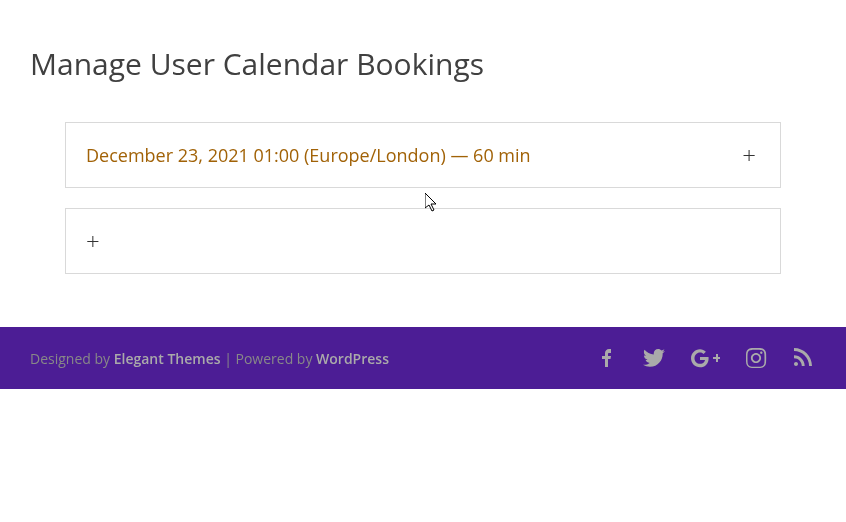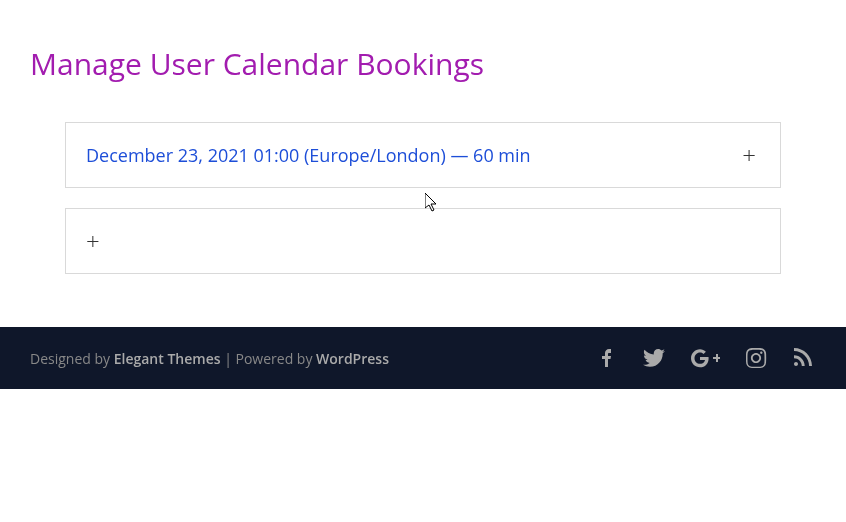--- a/index.html
+++ b/index.html
@@ -13,52 +13,52 @@
       width: 846px;
       height: 522px;
       position: relative;
     }
     .content {
       padding: 43px 30px 30px 30px;
     }
     .page-title {
       font-size: 30px;
       font-weight: 500;
-      color: #a21caf;
+      color: #404040;
       margin-bottom: 38px;
     }
     .booking-list {
       padding: 0 35px;
     }
     .booking-item {
       border: 1px solid #d9d9d9;
       padding: 20px 24px 20px 20px;
       margin-bottom: 20px;
       display: flex;
       justify-content: space-between;
       align-items: center;
       cursor: pointer;
     }
     .booking-label {
       font-size: 18px;
-      color: #1d4ed8;
+      color: #a16207;
       font-weight: 400;
     }
     .expand-icon {
       font-size: 24px;
       color: #333333;
       font-weight: 300;
       line-height: 1;
     }
     .footer {
       position: absolute;
       bottom: 133px;
       left: 0;
       right: 0;
-      background: #0f172a;
+      background: #4c1d95;
       padding: 19px 30px;
       display: flex;
       justify-content: space-between;
       align-items: center;
     }
     .footer-text {
       color: #888888;
       font-size: 14px;
     }
     .footer-text .bold {

